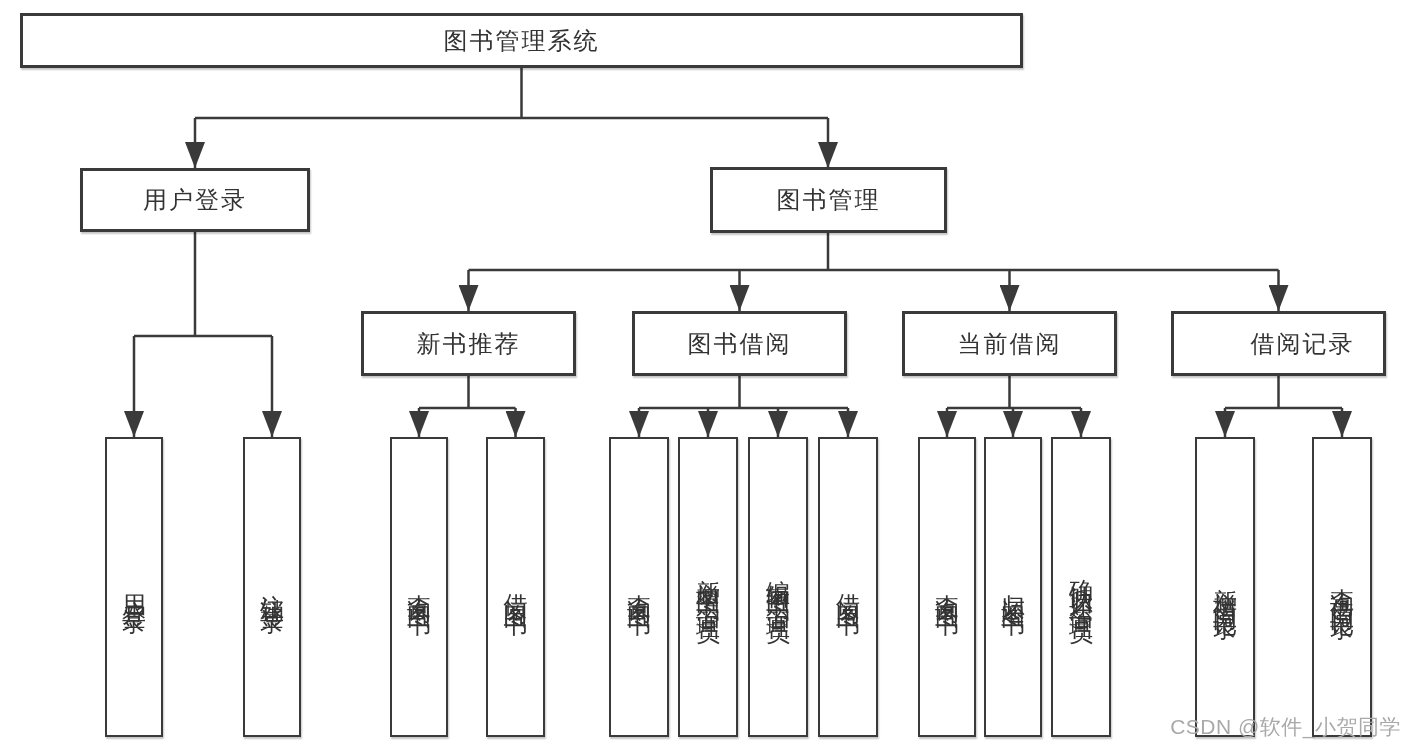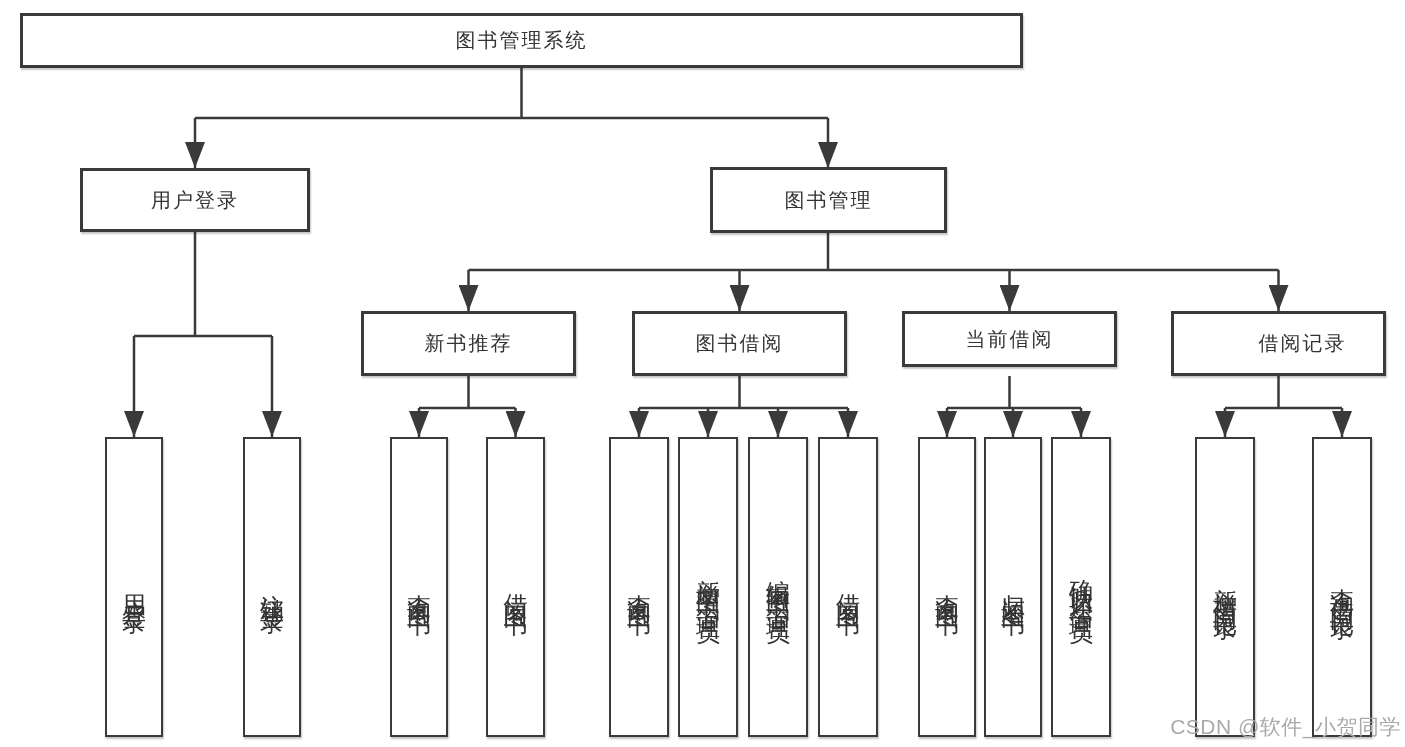--- a/index.html
+++ b/index.html
@@ -9,21 +9,21 @@
     background:#ffffff;
     font-family:"Liberation Sans","DejaVu Sans",sans-serif;
     overflow:hidden;
   }
   .wires{position:absolute;left:0;top:0;width:1405px;height:747px;}
   .wires path,.wires line{stroke:#3a3a3a;stroke-width:2.5;fill:none;}
   .hbox{
     position:absolute;box-sizing:border-box;
     border:3px solid #3a3a3a;background:#ffffff;
     display:flex;align-items:center;justify-content:center;
-    font-size:20px;color:#333333;letter-spacing:2px;
+    font-size:24px;color:#333333;letter-spacing:2px;
     box-shadow:1px 2px 1.5px rgba(0,0,0,0.22);
     white-space:nowrap;
   }
   .leaf{
     position:absolute;box-sizing:border-box;top:437px;height:300px;
     border:2.5px solid #3a3a3a;background:#ffffff;
     display:flex;align-items:center;justify-content:center;
     box-shadow:1px 2px 1.5px rgba(0,0,0,0.22);
   }
   .leaf span{
@@ -97,21 +97,21 @@
     </g>
   </svg>
 
   <div class="hbox" style="left:20px;top:13px;width:1003px;height:55px;">图书管理系统</div>
 
   <div class="hbox" style="left:80px;top:168px;width:230px;height:64px;">用户登录</div>
   <div class="hbox" style="left:710px;top:167px;width:237px;height:66px;text-align:right;">图书管理</div>
 
   <div class="hbox" style="left:632px;top:311px;width:215px;height:65px;">图书借阅</div>
   <div class="hbox" style="left:361px;top:311px;width:215px;height:65px;">新书推荐</div>
-  <div class="hbox" style="left:902px;top:311px;width:215px;height:56px;">当前借阅</div>
+  <div class="hbox" style="left:902px;top:311px;width:215px;height:65px;">当前借阅</div>
   <div class="hbox" style="left:1171px;top:311px;width:215px;height:65px;padding-left:48px;">借阅记录</div>
 
   <div class="leaf" style="left:105px;width:58px;">
     <span>用户登录</span>
   </div>
   <div class="leaf" style="left:243px;width:58px;">
     <span>注销登录</span>
   </div>
 
   <div class="leaf" style="left:390px;width:58px;">

